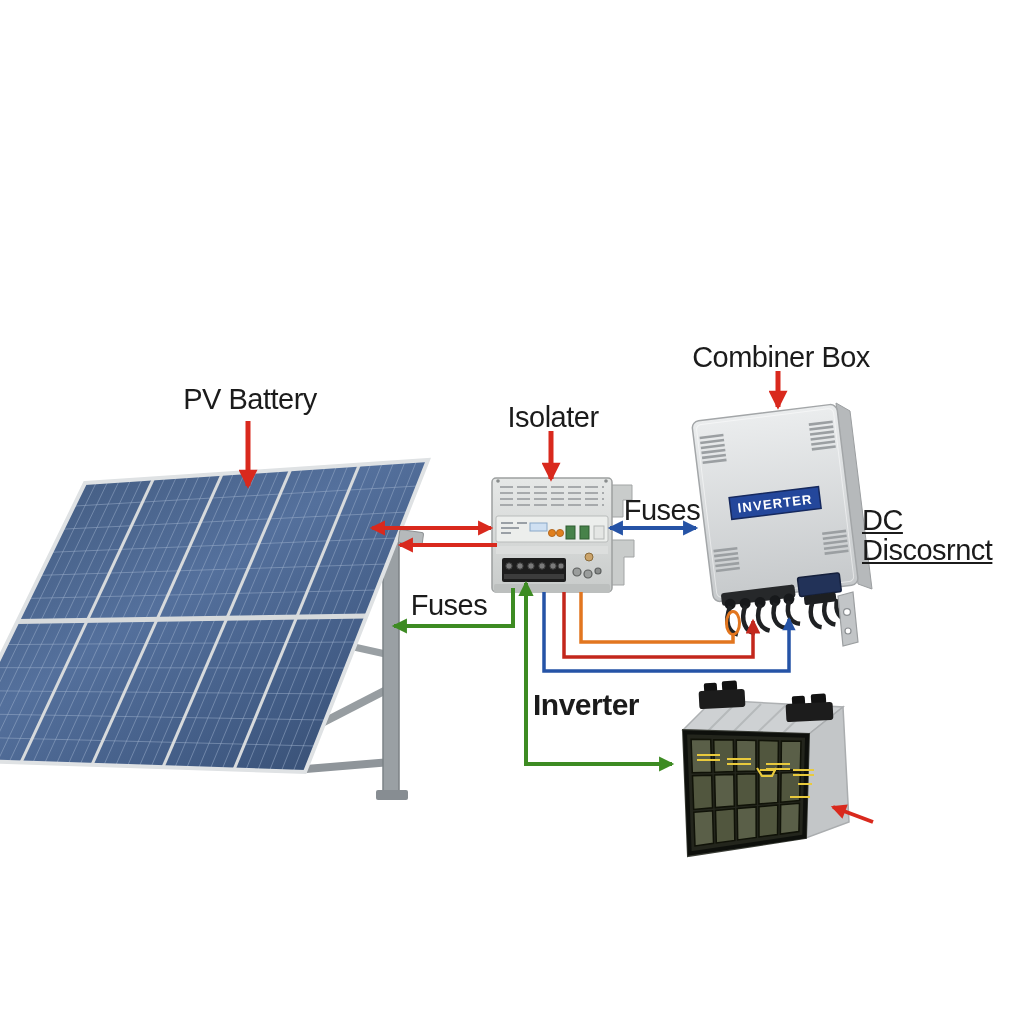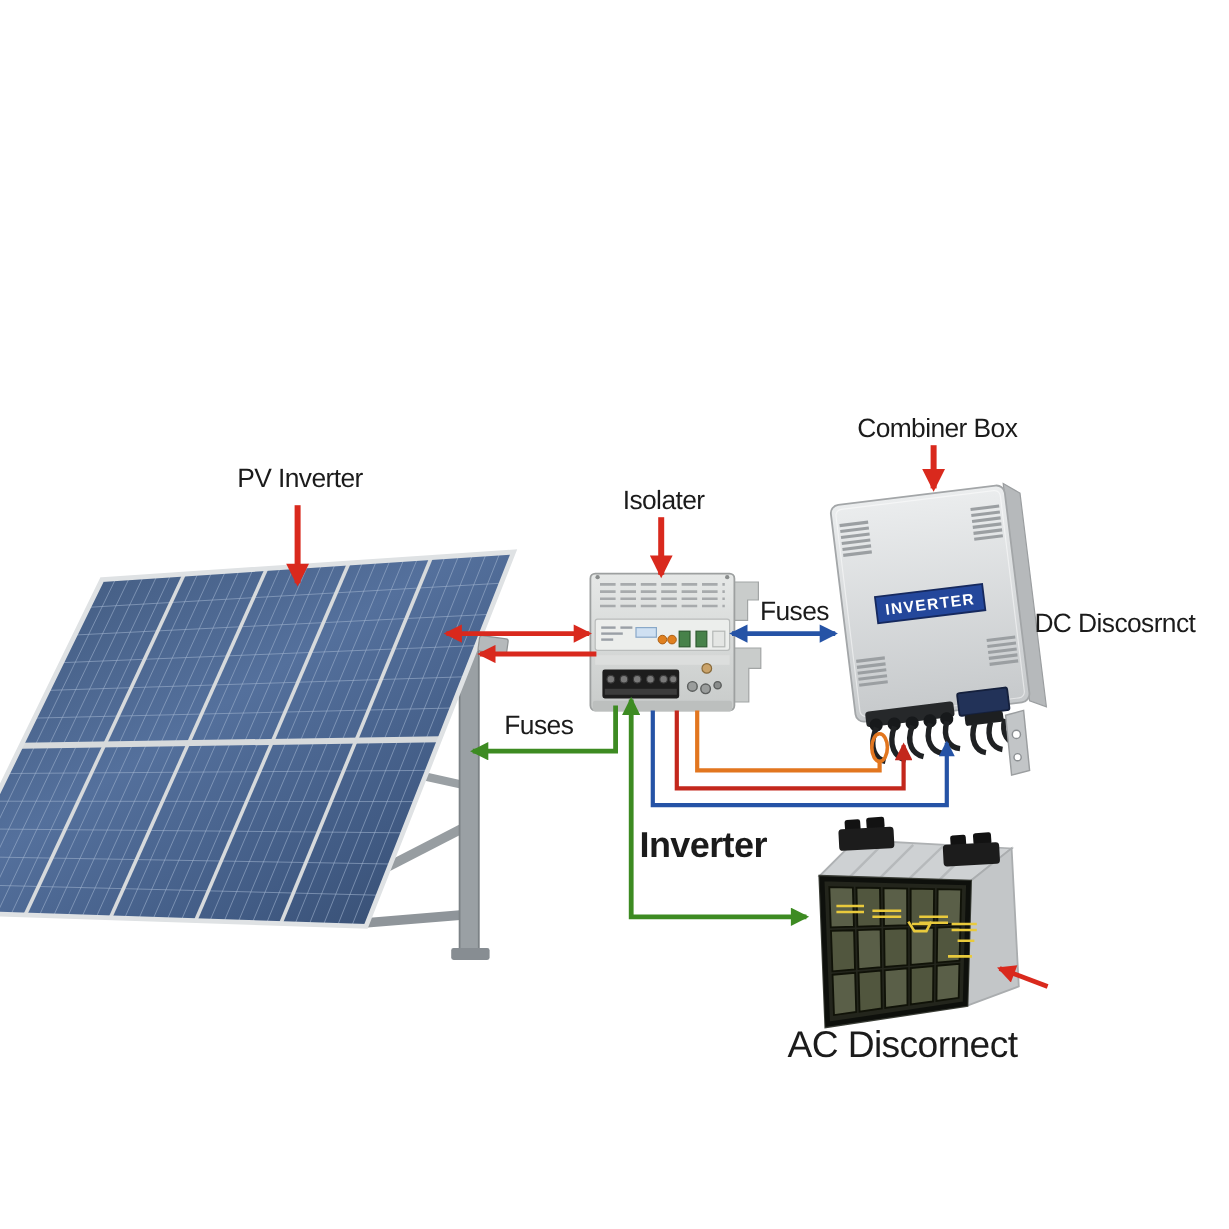--- a/index.html
+++ b/index.html
@@ -1,21 +1,21 @@
 <!DOCTYPE html>
 <html><head>
 <meta charset="utf-8">
 <style>
   html,body{margin:0;padding:0;background:#ffffff;}
   .canvas{position:relative;width:1024px;height:1024px;background:#ffffff;
           font-family:"Liberation Sans",sans-serif;overflow:hidden;}
   svg.diagram{position:absolute;left:0;top:0;}
-  .lbl{position:absolute;color:#1b1b1b;font-size:22px;line-height:30px;
+  .lbl{position:absolute;color:#1b1b1b;font-size:29px;line-height:30px;
        letter-spacing:-0.5px;white-space:pre-line;transform:translateX(-50%);}
-  .lbl-left{transform:none;}
+  .lbl-left{transform:none;text-decoration:underline;}
   .lbl-bold{font-weight:bold;font-size:30px;}
   .lbl-big{font-size:31px;}
 </style>
 </head>
 <body>
 
 <div class="canvas">
 
 <svg class="diagram" width="1024" height="1024" viewBox="0 0 1024 1024">
   <defs>
@@ -261,22 +261,21 @@
     <path d="M513,588 V626 H394" stroke-width="4" marker-end="url(#mGreen)" stroke="#3d8b22"></path>
     <path d="M526,583 V764 H672" stroke-width="4" marker-start="url(#mGreen)" marker-end="url(#mGreen)" stroke="#3d8b22"></path>
     <path d="M581,592 V642 H733 V635" stroke-width="3.5" stroke="#e2761f"></path>
     <ellipse cx="733" cy="623" rx="6.5" ry="11.5" stroke-width="3" stroke="#e2761f"></ellipse>
     <path d="M564,592 V657 H753 V621" stroke-width="3.5" marker-end="url(#mDarkRed)" stroke="#c3271c"></path>
     <path d="M544,592 V671 H789 V619" stroke-width="3.5" marker-end="url(#mBlue)" stroke="#2553a6"></path>
     <path d="M873,822 L833,807" stroke-width="4" marker-end="url(#mRed)" stroke="#d9291d"></path>
   </g>
 </svg>
 
-<div class="lbl" style="left:250px;top:384px;">PV Inverter</div>
+<div class="lbl" style="left:250px;top:384px;">PV Battery</div>
 <div class="lbl" style="left:553px;top:402px;">Isolater</div>
 <div class="lbl" style="left:781px;top:342px;">Combiner Box</div>
 <div class="lbl" style="left:662px;top:495px;">Fuses</div>
 <div class="lbl lbl-left" style="left:862px;top:505px;">DC Discosrnct</div>
 <div class="lbl" style="left:449px;top:590px;">Fuses</div>
 <div class="lbl lbl-bold" style="left:586px;top:690px;">Inverter</div>
-<div class="lbl lbl-big" style="left:752px;top:856px;">AC Discornect</div>
 
 </div>
 
 </body></html>

